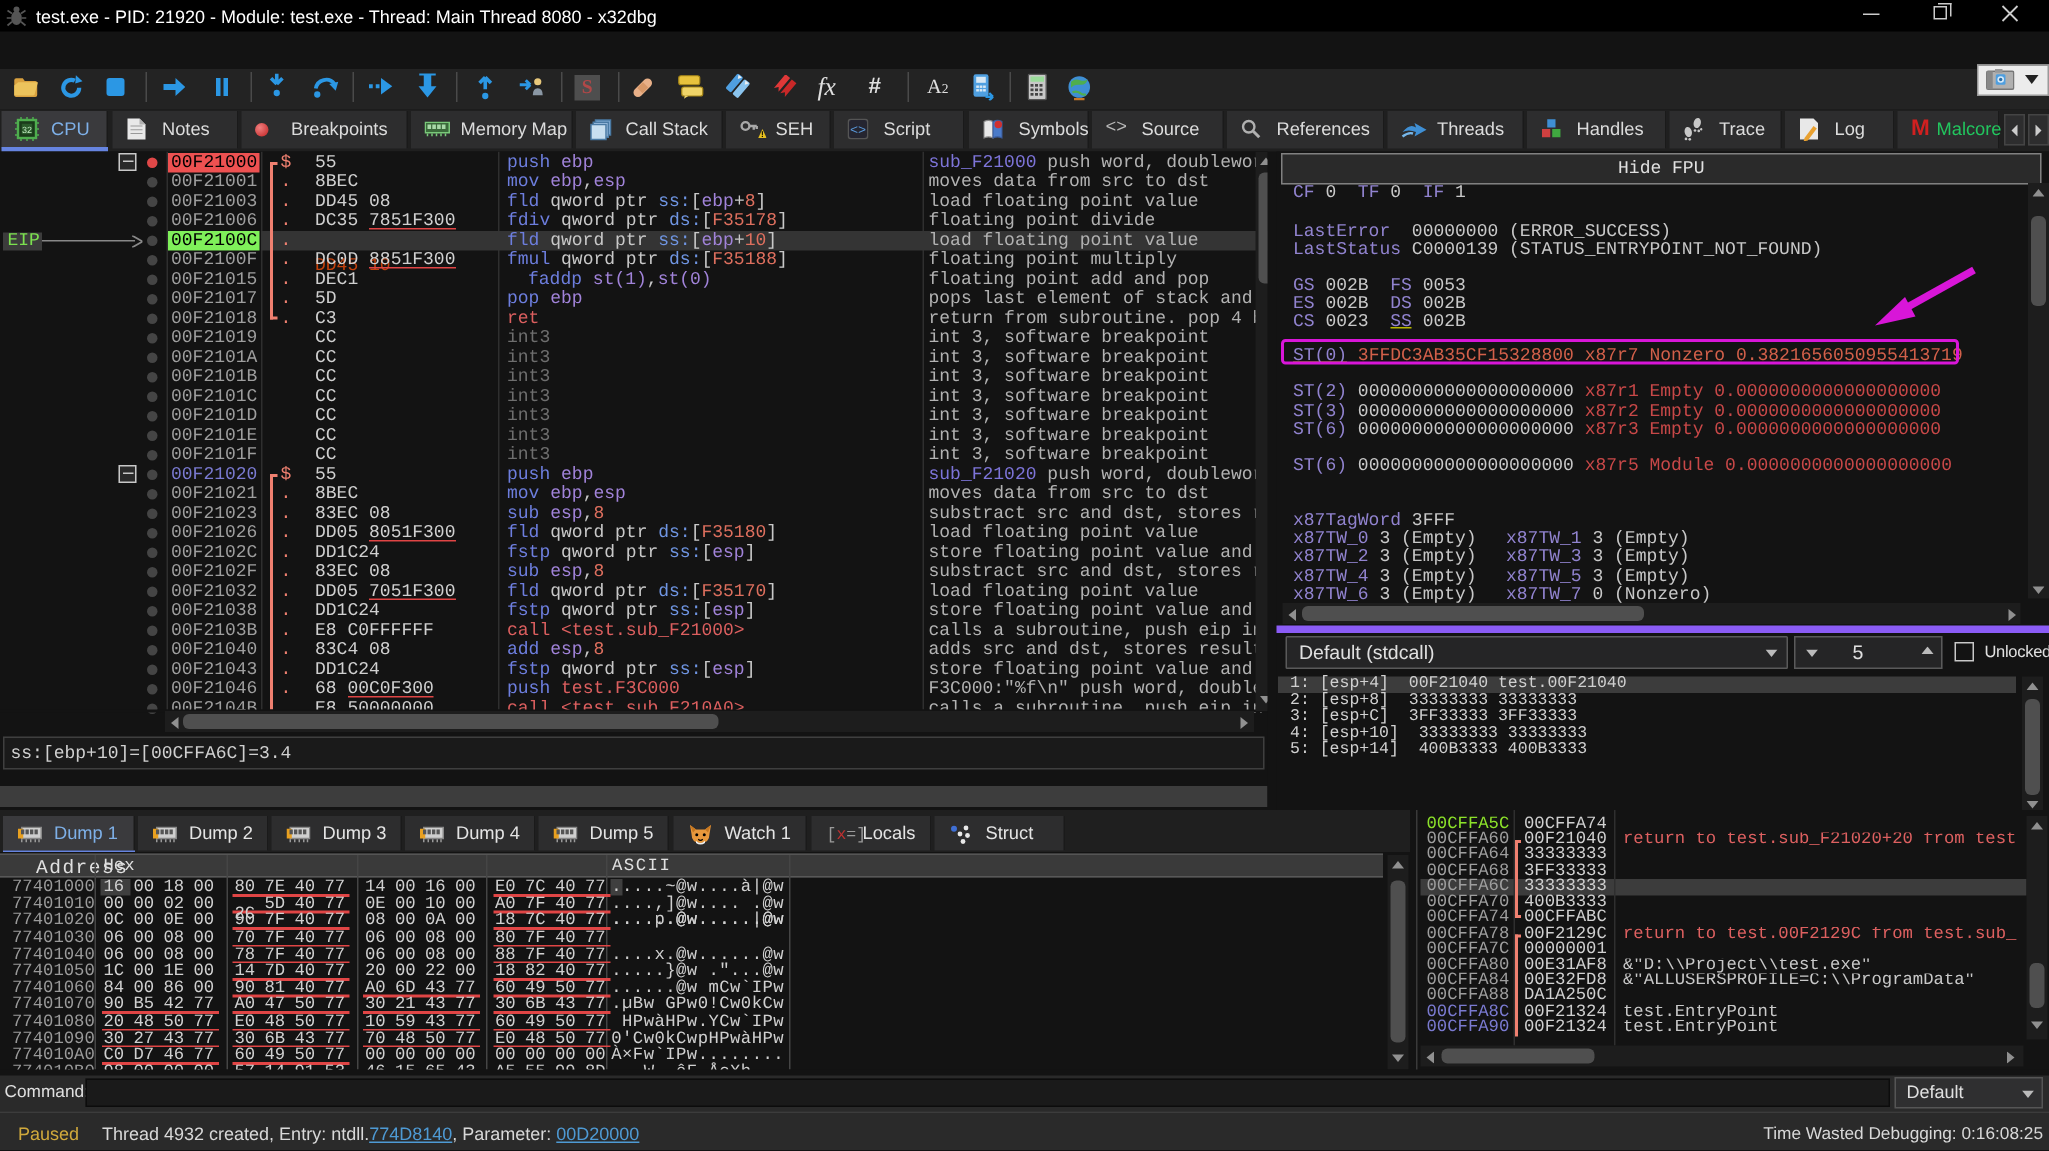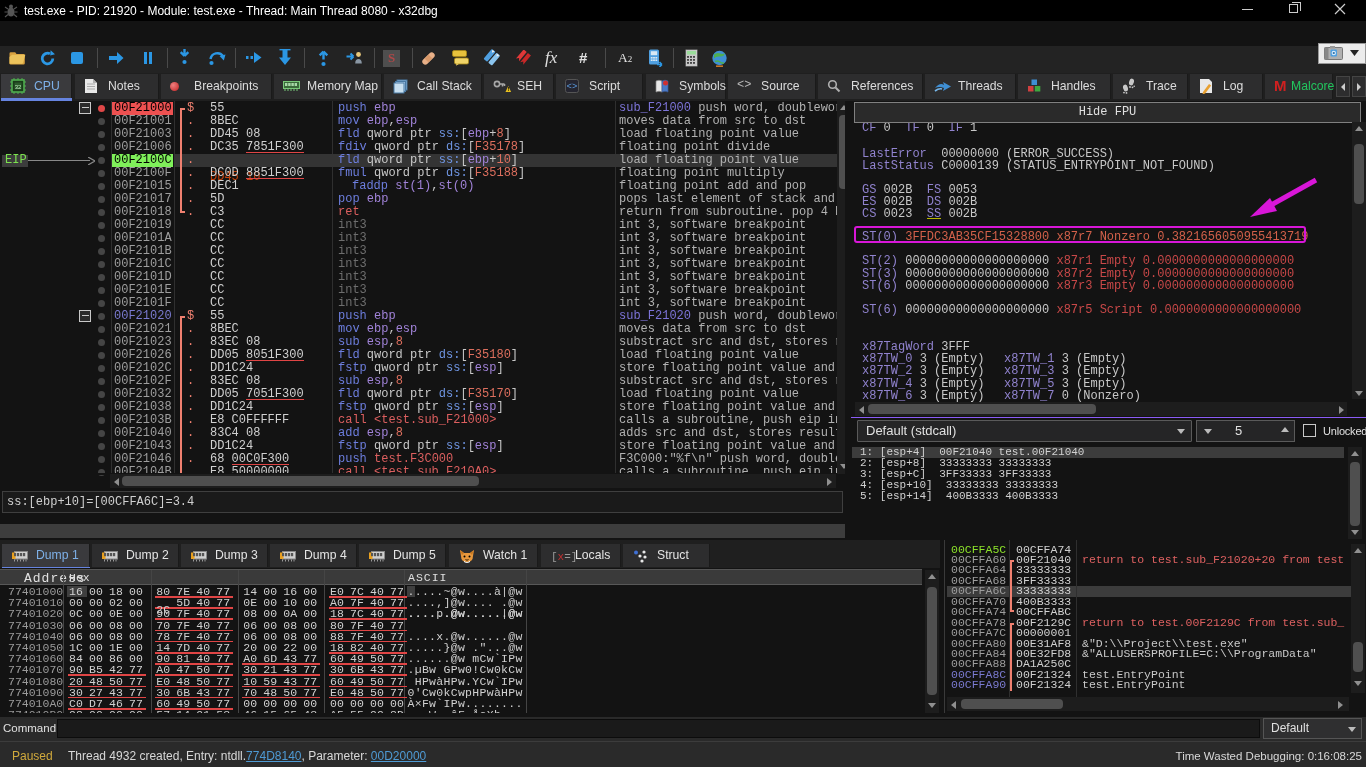--- a/index.html
+++ b/index.html
@@ -491,21 +491,21 @@
 <div class="abs mono" style="left:11px;top:20.5px;height:12.2px;line-height:12.2px;font-size:12px;white-space:pre"><span class="pl">CF</span> <span class="wv">0</span>  <span class="pl">TF</span> <span class="wv">0</span>  <span class="pl">IF</span> <span class="wv">1</span></div>
 <div class="abs mono" style="left:11px;top:47px;height:12.2px;line-height:12.2px;font-size:12px;white-space:pre"><span class="pl">LastError</span>  <span class="wv">00000000 (ERROR_SUCCESS)</span></div>
 <div class="abs mono" style="left:11px;top:59px;height:12.2px;line-height:12.2px;font-size:12px;white-space:pre"><span class="pl">LastStatus</span> <span class="wv">C0000139 (STATUS_ENTRYPOINT_NOT_FOUND)</span></div>
 <div class="abs mono" style="left:11px;top:83px;height:12.2px;line-height:12.2px;font-size:12px;white-space:pre"><span class="pl">GS</span> <span class="wv">002B</span>  <span class="pl">FS</span> <span class="wv">0053</span></div>
 <div class="abs mono" style="left:11px;top:95px;height:12.2px;line-height:12.2px;font-size:12px;white-space:pre"><span class="pl">ES</span> <span class="wv">002B</span>  <span class="pl">DS</span> <span class="wv">002B</span></div>
 <div class="abs mono" style="left:11px;top:107px;height:12.2px;line-height:12.2px;font-size:12px;white-space:pre"><span class="pl">CS</span> <span class="wv">0023</span>  <span class="pl ulg">SS</span> <span class="wv">002B</span></div>
 <div class="abs mono" style="left:11px;top:130px;height:12.2px;line-height:12.2px;font-size:12px;white-space:pre"><span class="pl ulg">ST(0)</span> <span class="ov">3FFDC3AB35CF15328800 x87r7 Nonzero 0.3821656050955413719</span></div>
 <div class="abs mono" style="left:11px;top:154.39999999999998px;height:12.2px;line-height:12.2px;font-size:12px;white-space:pre"><span class="pl">ST(2)</span> <span class="wv">00000000000000000000</span> <span class="rv">x87r1 Empty 0.0000000000000000000</span></div>
 <div class="abs mono" style="left:11px;top:166.6px;height:12.2px;line-height:12.2px;font-size:12px;white-space:pre"><span class="pl">ST(3)</span> <span class="wv">00000000000000000000</span> <span class="rv">x87r2 Empty 0.0000000000000000000</span></div>
 <div class="abs mono" style="left:11px;top:178.79999999999998px;height:12.2px;line-height:12.2px;font-size:12px;white-space:pre"><span class="pl">ST(6)</span> <span class="wv">00000000000000000000</span> <span class="rv">x87r3 Empty 0.0000000000000000000</span></div>
-<div class="abs mono" style="left:11px;top:203.2px;height:12.2px;line-height:12.2px;font-size:12px;white-space:pre"><span class="pl">ST(6)</span> <span class="wv">00000000000000000000</span> <span class="rv">x87r5 Script 0.0000000000000000000</span></div>
+<div class="abs mono" style="left:11px;top:203.2px;height:12.2px;line-height:12.2px;font-size:12px;white-space:pre"><span class="pl">ST(6)</span> <span class="wv">00000000000000000000</span> <span class="rv">x87r5 Module 0.0000000000000000000</span></div>
 <div class="abs mono" style="left:11px;top:240px;height:12.2px;line-height:12.2px;font-size:12px;white-space:pre"><span class="pl">x87TagWord</span> <span class="wv">3FFF</span></div>
 <div class="abs mono" style="left:11px;top:252.2px;height:12.2px;line-height:12.2px;font-size:12px;white-space:pre"><span class="pl">x87TW_0</span> <span class="wv">3 (Empty)</span></div>
 <div class="abs mono" style="left:153px;top:252.2px;height:12.2px;line-height:12.2px;font-size:12px;white-space:pre"><span class="pl">x87TW_1</span> <span class="wv">3 (Empty)</span></div>
 <div class="abs mono" style="left:11px;top:264.4px;height:12.2px;line-height:12.2px;font-size:12px;white-space:pre"><span class="pl">x87TW_2</span> <span class="wv">3 (Empty)</span></div>
 <div class="abs mono" style="left:153px;top:264.4px;height:12.2px;line-height:12.2px;font-size:12px;white-space:pre"><span class="pl">x87TW_3</span> <span class="wv">3 (Empty)</span></div>
 <div class="abs mono" style="left:11px;top:276.59999999999997px;height:12.2px;line-height:12.2px;font-size:12px;white-space:pre"><span class="pl">x87TW_4</span> <span class="wv">3 (Empty)</span></div>
 <div class="abs mono" style="left:153px;top:276.59999999999997px;height:12.2px;line-height:12.2px;font-size:12px;white-space:pre"><span class="pl">x87TW_5</span> <span class="wv">3 (Empty)</span></div>
 <div class="abs mono" style="left:11px;top:288.79999999999995px;height:12.2px;line-height:12.2px;font-size:12px;white-space:pre"><span class="pl">x87TW_6</span> <span class="wv">3 (Empty)</span></div>
 <div class="abs mono" style="left:153px;top:288.79999999999995px;height:12.2px;line-height:12.2px;font-size:12px;white-space:pre"><span class="pl">x87TW_7</span> <span class="wv">0 (Nonzero)</span></div>
 <div class="abs" style="left:3px;top:1px;width:507px;height:21px;background:#2a2a2a;border:1px solid #808080"></div>
@@ -525,21 +525,21 @@
       </svg>
 <div class="vsb" style="left:4px;top:301px;width:492px;height:14px"></div>
 <svg class="abs" style="left:7px;top:304.5px" width="7" height="8">
         <path d="M6 0 L1 4 L6 8 z" fill="#909090"></path>
       </svg>
 <div class="thumb" style="left:17px;top:303px;width:228px;height:10px"></div>
 <svg class="abs" style="left:487px;top:304.5px" width="7" height="8">
         <path d="M1 0 L6 4 L1 8 z" fill="#909090"></path>
       </svg>
 </div>
-<div class="abs" style="left:851px;top:417px;width:515px;height:123px;background:#131313;border-top:1px solid #8b5cf6;overflow:hidden">
+<div class="abs" style="left:851px;top:417px;width:515px;height:123px;background:#131313;border-top:5px solid #8b5cf6;overflow:hidden">
 <div class="abs" style="left:6px;top:2px;width:335px;height:22px;background:#252526;border:1px solid #5a5a5a;border-radius:1px"></div>
 <div class="abs" style="left:15px;top:5px;font-size:13px;color:#e0e0e0">Default (stdcall)</div>
 <svg class="abs" style="left:326px;top:11px" width="9" height="6">
         <path d="M0 0 h8 l-4 5 z" fill="#bbb"></path>
       </svg>
 <div class="abs" style="left:345px;top:2px;width:99px;height:22px;background:#252526;border:1px solid #5a5a5a"></div>
 <svg class="abs" style="left:353px;top:11px" width="9" height="6">
         <path d="M0 0 h8 l-4 5 z" fill="#bbb"></path>
       </svg>
 <div class="abs" style="left:384px;top:5px;font-size:13px;color:#e0e0e0">5</div>

